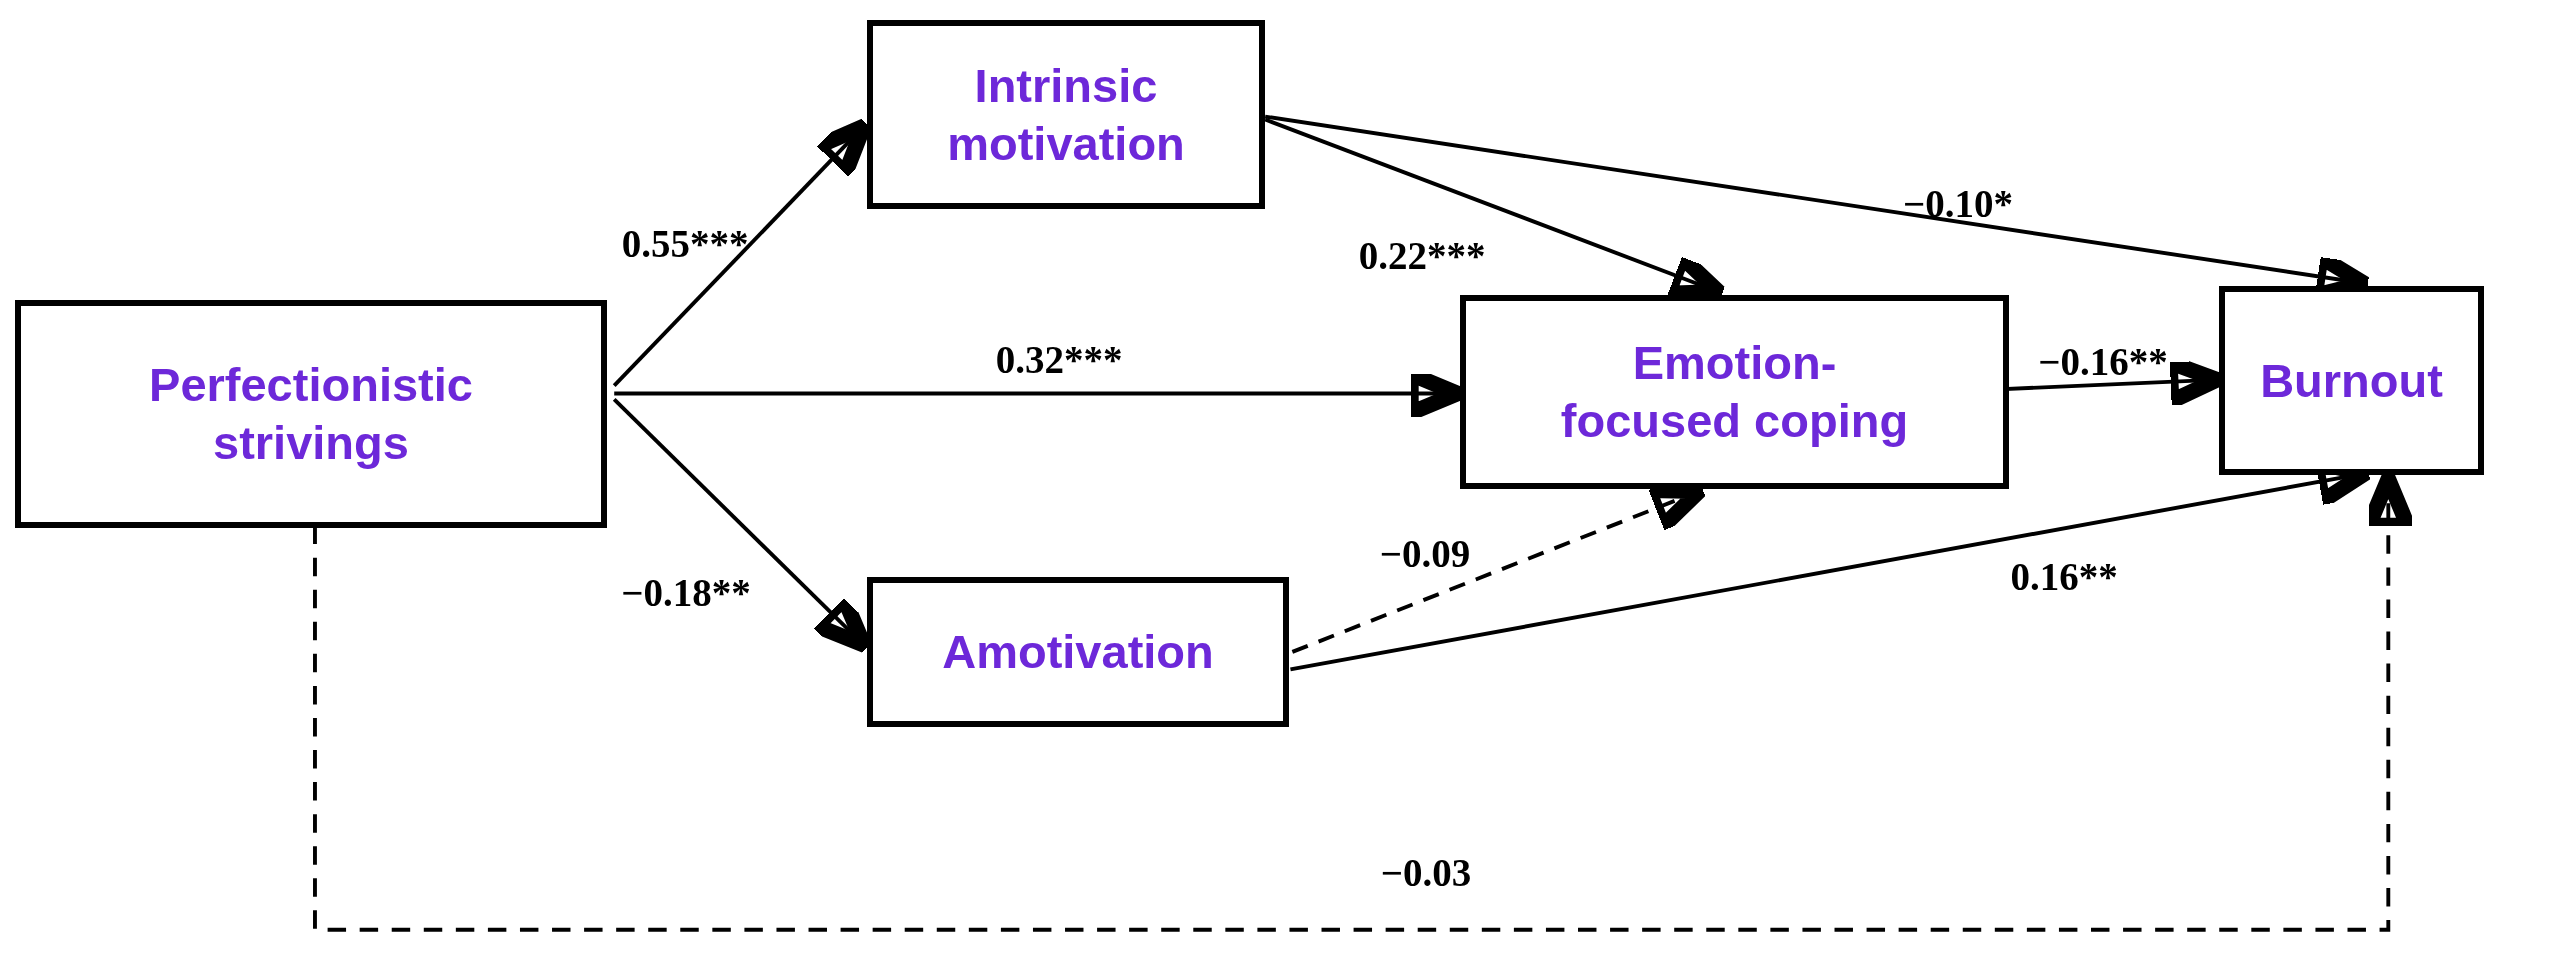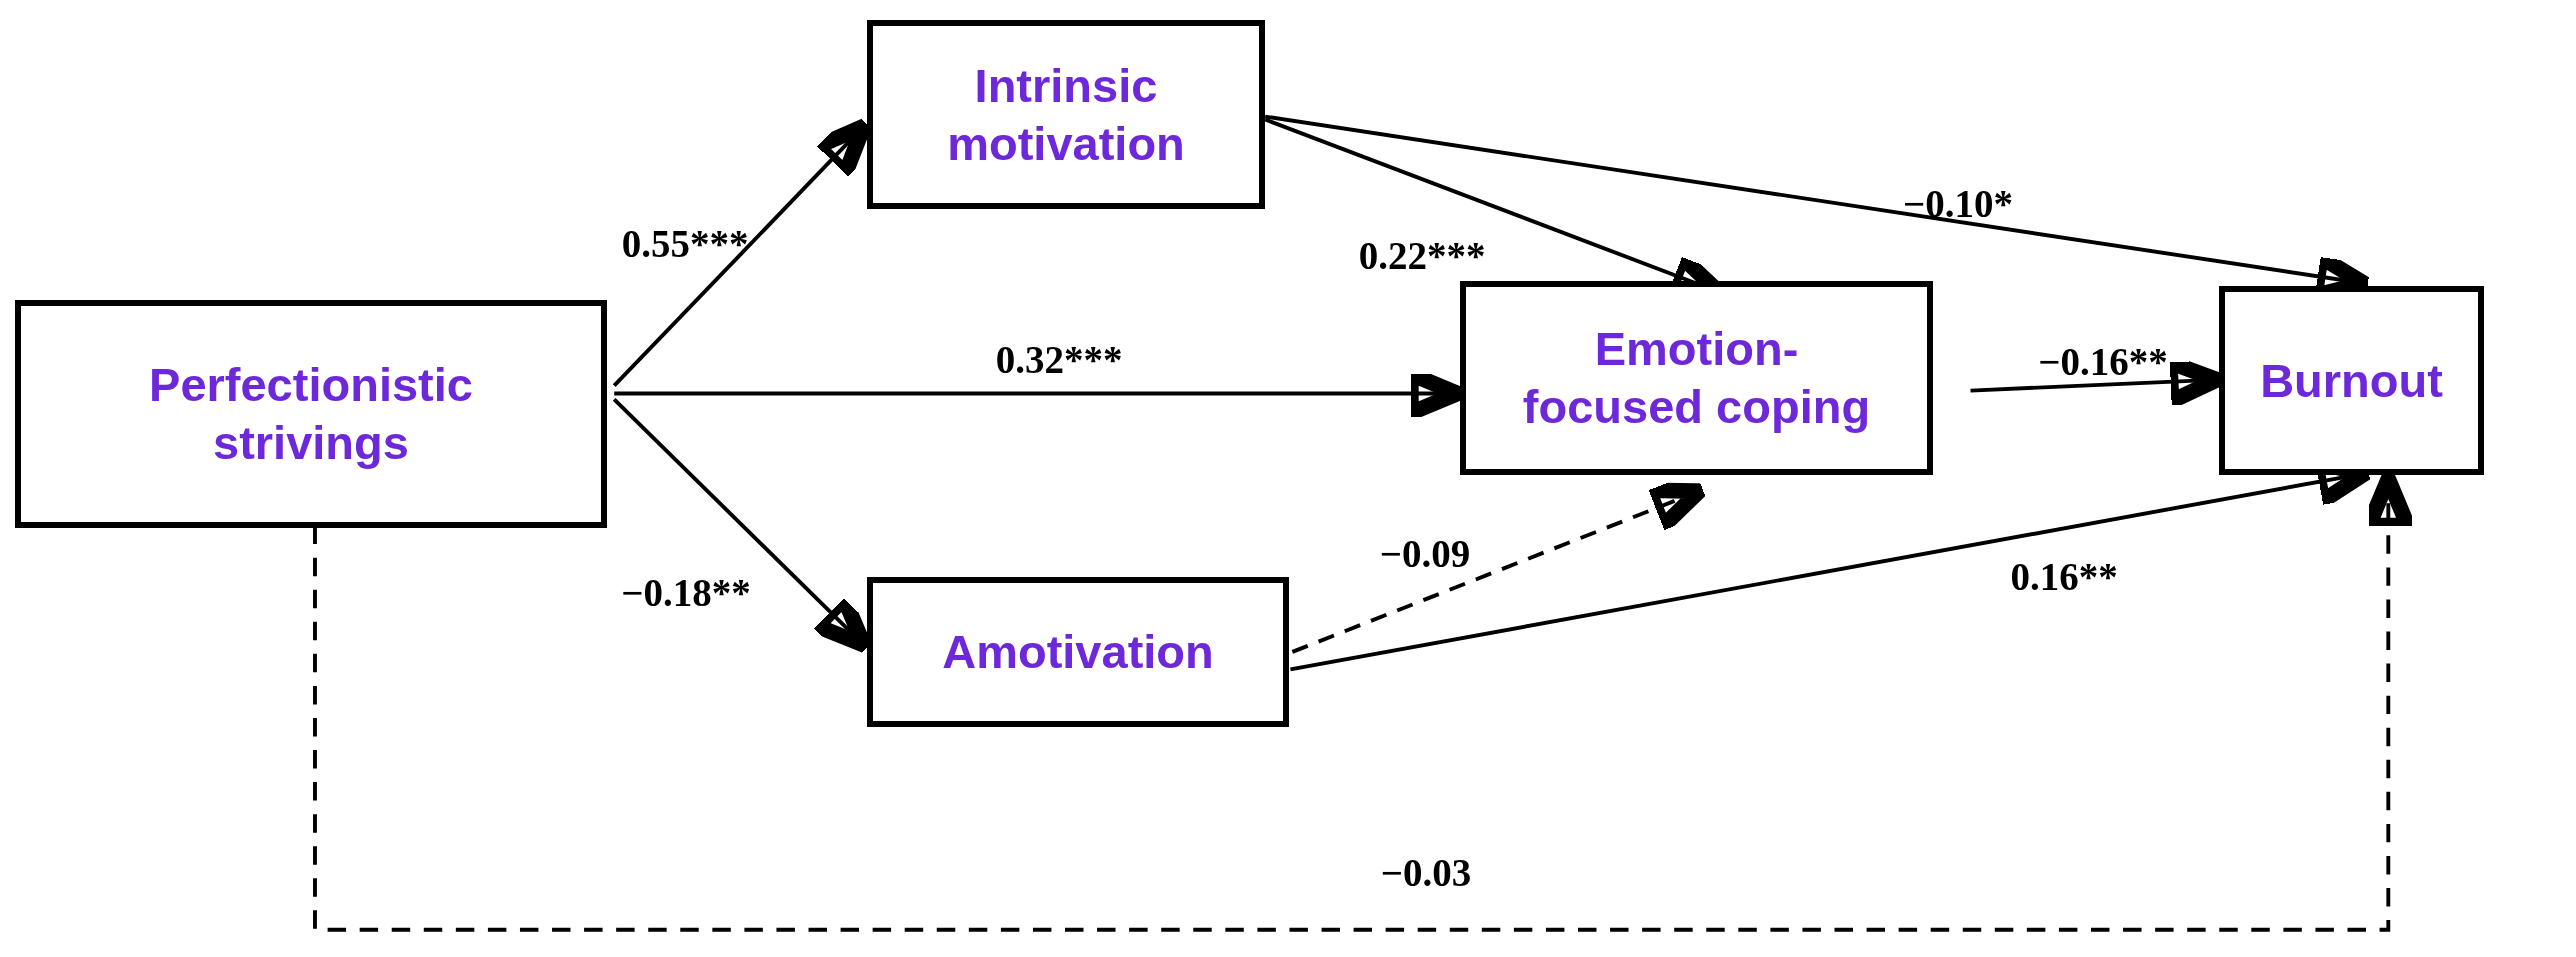--- a/index.html
+++ b/index.html
@@ -51,21 +51,21 @@
     transform: translate(-50%, -50%);
     font-family: "Liberation Serif", serif;
     font-weight: 700;
     font-size: 39px;
     color: #000000;
     white-space: nowrap;
   }
   
   #node-ps      { left: 15px;   top: 300px; width: 592px; height: 228px; }
   #node-im      { left: 867px;  top: 20.4px;  width: 398px; height: 189px; }
-  #node-efc     { left: 1460px; top: 281px; width: 473px; height: 194px; }
+  #node-efc     { left: 1460px; top: 295px; width: 549px; height: 194px; }
   #node-burnout { left: 2219px; top: 286px; width: 265px; height: 189px; }
   #node-amot    { left: 867px;  top: 577px; width: 422px; height: 150px; }
   
   #coef-ps-im        { left: 685px;  top: 199px; margin-top: 44px; }
   #coef-ps-efc       { left: 1059px; top: 359px; }
   #coef-ps-amot      { left: 686px;  top: 592px; }
   #coef-im-burnout   { left: 1958px; top: 159px; margin-top: 44px; }
   #coef-im-efc       { left: 1422px; top: 255px; }
   #coef-efc-burnout  { left: 2103px; top: 361px; }
   #coef-amot-efc     { left: 1425px; top: 553px; }

